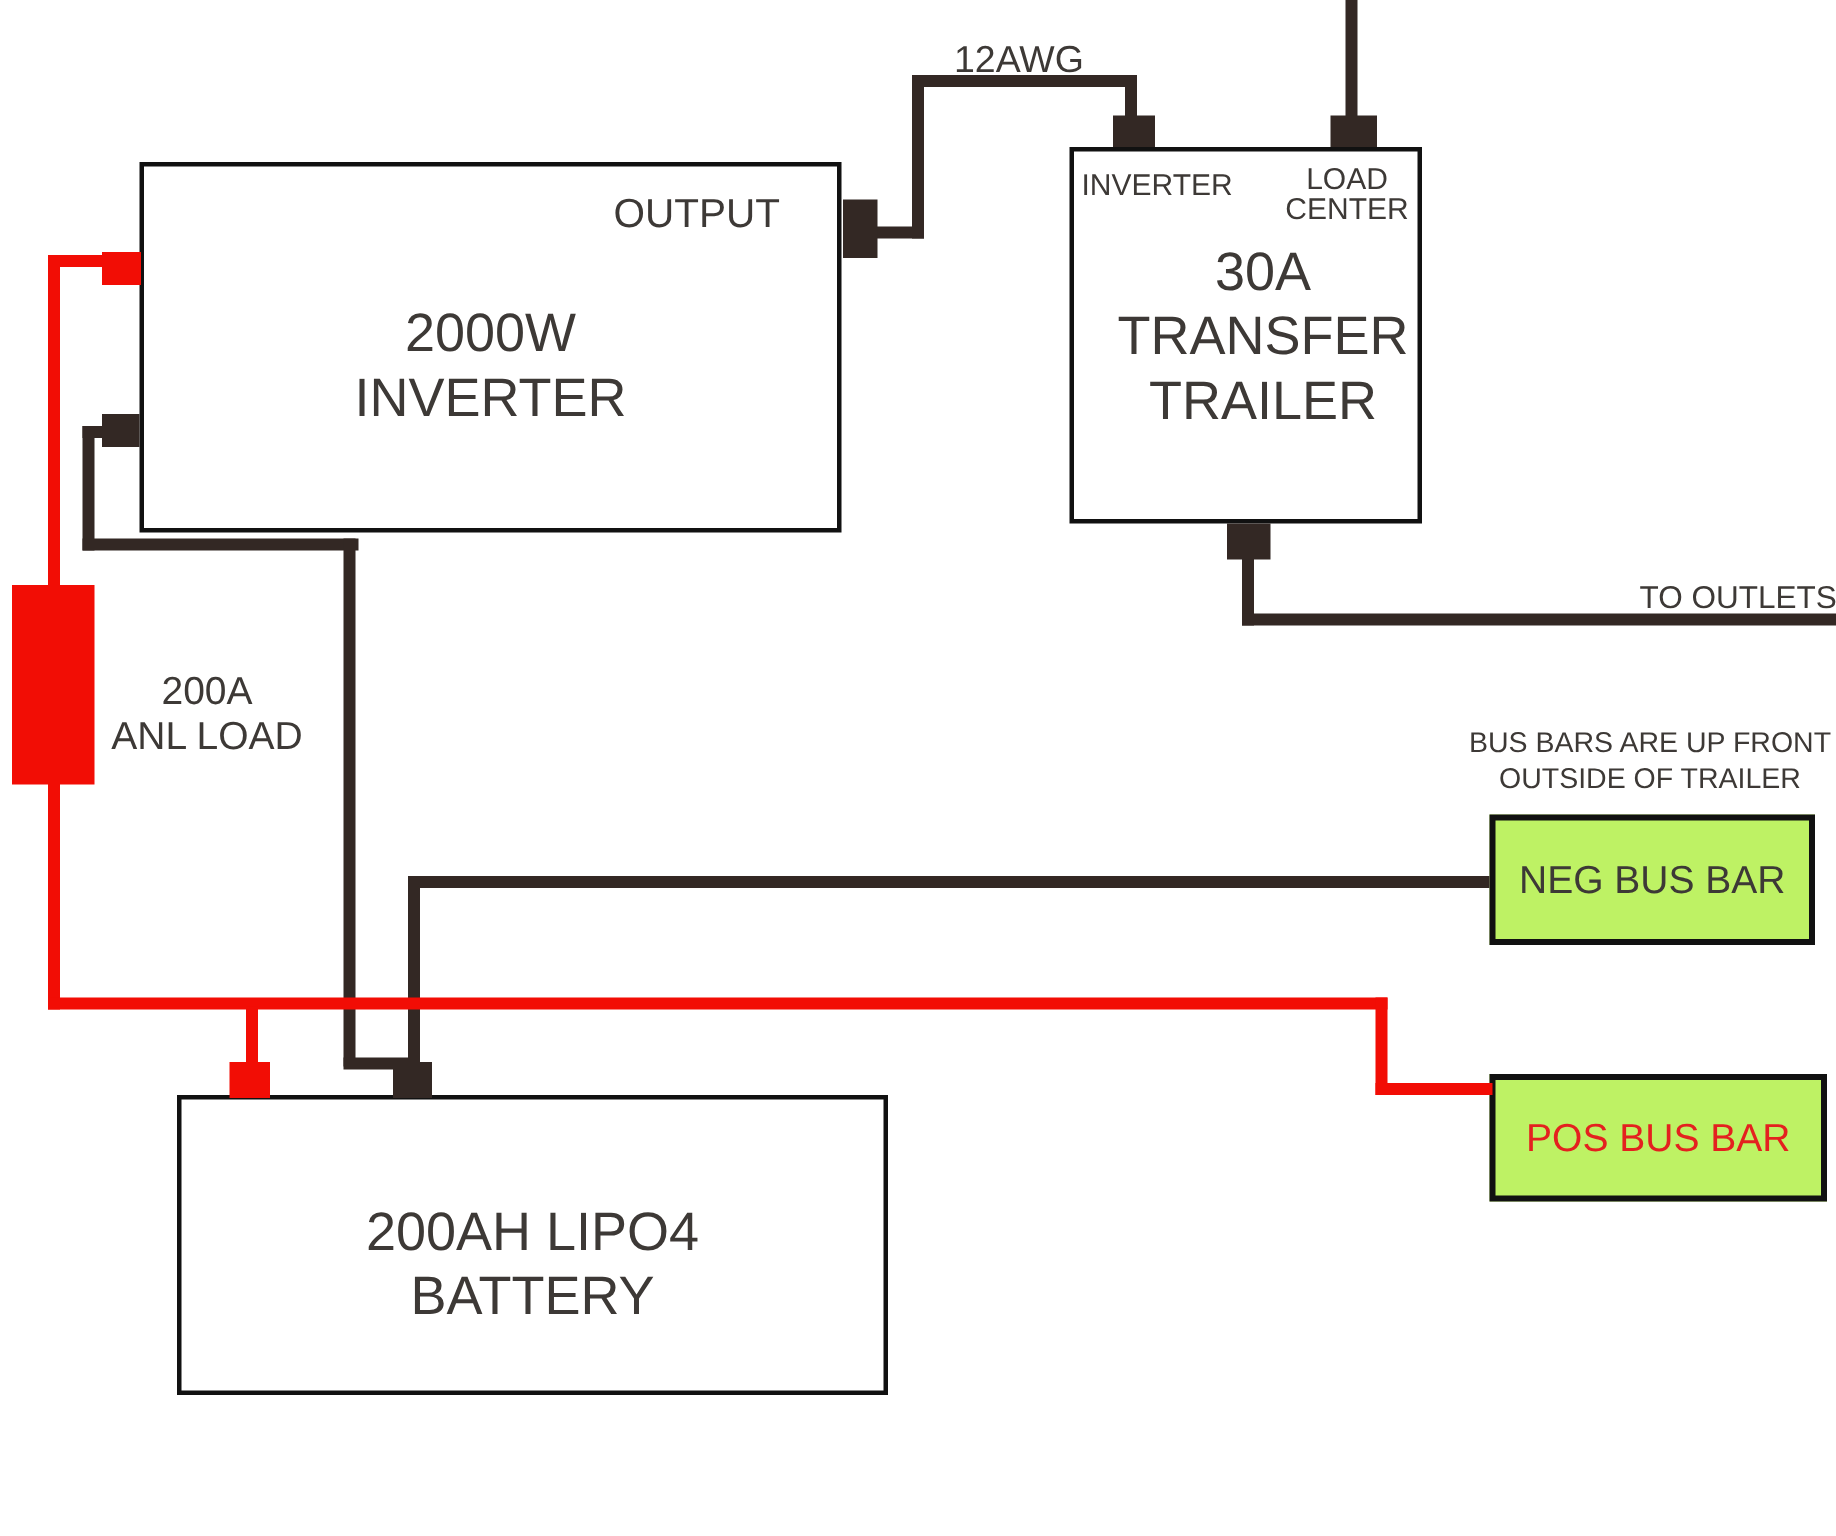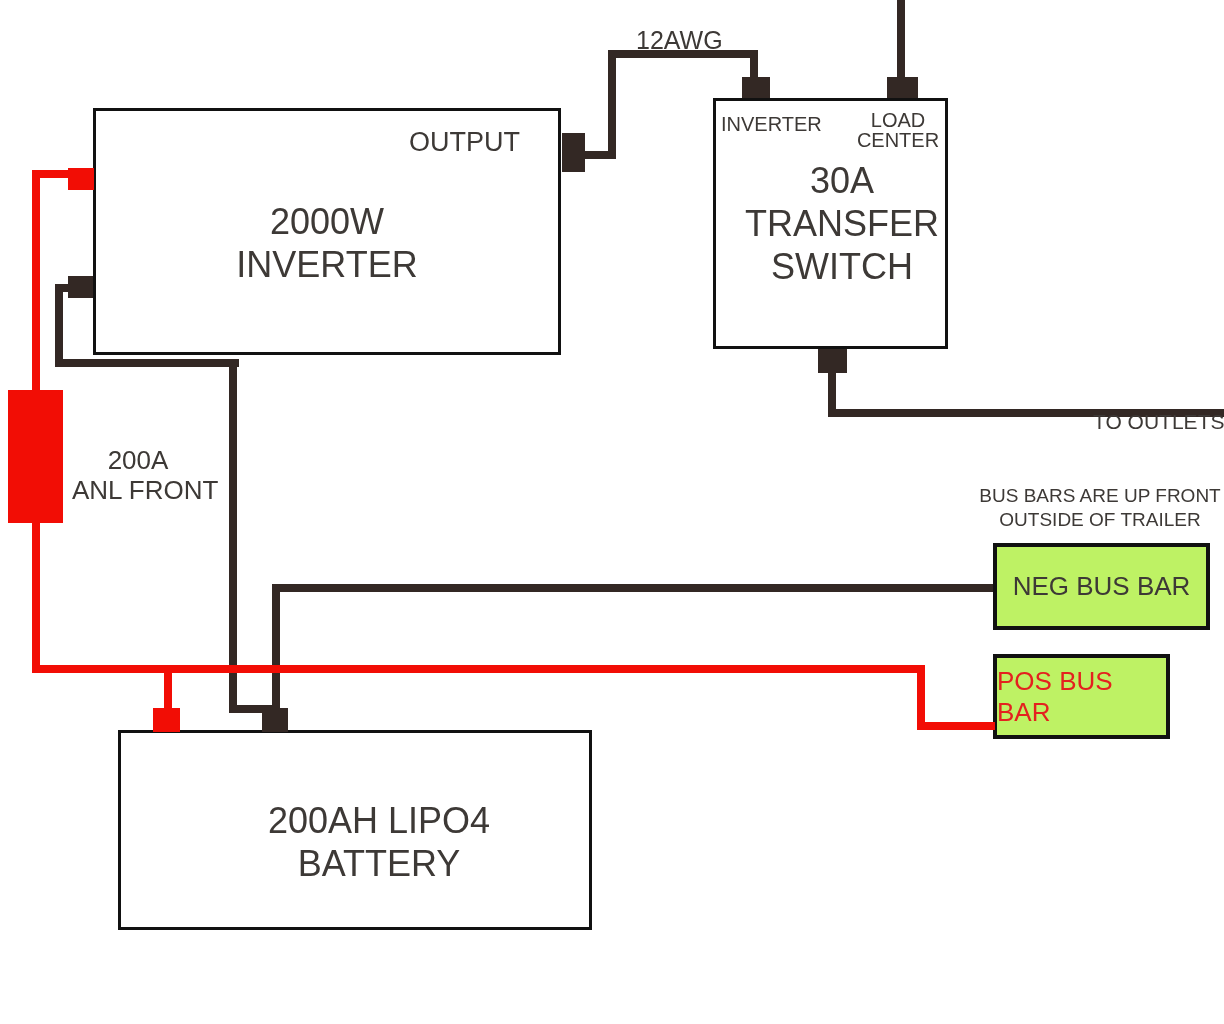--- a/index.html
+++ b/index.html
@@ -22,33 +22,33 @@
   #output-label{left:340px;top:127px;width:180px;text-align:right;font-size:27px;}
 
   
   #ts-box{left:713px;top:98px;width:235px;height:251px;}
   #ts-title{left:713px;top:159px;width:258px;}
   #ts-inverter-label{left:721px;top:113px;font-size:20px;}
   #ts-load-label{left:855px;top:110px;width:86px;text-align:center;font-size:20px;line-height:20px;}
 
   
   #battery-box{left:118px;top:730px;width:474px;height:200px;}
-  #battery-title{left:118px;top:799px;width:474px;padding-left:24px;}
+  #battery-title{left:118px;top:799px;width:474px;}
 
   
   #fuse-rect{position:absolute;left:8px;top:390px;width:55px;height:133px;background:var(--pos,#f20d05);}
   #fuse-label{left:72px;top:445px;width:132px;text-align:center;font-size:26px;line-height:30px;}
 
   
   #neg-bus-box{left:993px;top:543px;width:217px;height:87px;}
-  #pos-bus-box{left:993px;top:654px;width:177px;height:85px;color:var(--pos-text,#e4211f);}
+  #pos-bus-box{left:993px;top:716px;width:225px;height:85px;color:var(--pos-text,#e4211f);}
 
   
   #awg-label{left:636px;top:26px;font-size:25px;}
-  #outlets-label{left:1093px;top:387px;width:122px;text-align:right;font-size:21px;margin-top:23px;}
+  #outlets-label{left:1093px;top:387px;width:122px;text-align:right;font-size:21px;}
   #busbar-note{left:976px;top:484px;width:248px;text-align:center;font-size:19px;line-height:24px;}
 </style>
 </head>
 <body>
 
 <div id="diagram">
 
   <div class="box" id="inverter-box"></div>
   <div class="box" id="ts-box"></div>
   <div class="box" id="battery-box"></div>
@@ -88,25 +88,25 @@
       <div class="connector" style="left: 742px; top: 77px; width: 28px; height: 21px; background: rgb(51, 40, 36);"></div>
       <div class="connector" style="left: 887px; top: 77px; width: 31px; height: 21px; background: rgb(51, 40, 36);"></div>
       <div class="connector" style="left: 818px; top: 349px; width: 29px; height: 24px; background: rgb(51, 40, 36);"></div>
       <div class="connector" style="left: 153px; top: 708px; width: 27px; height: 24px; background: rgb(242, 13, 5);"></div>
       <div class="connector" style="left: 262px; top: 708px; width: 26px; height: 24px; background: rgb(51, 40, 36);"></div>
     </div>
 
   <div class="title" id="inverter-title"><span>2000W</span><br><span>INVERTER</span></div>
   <div class="lbl" id="output-label">OUTPUT</div>
 
-  <div class="title" id="ts-title"><span>30A</span><br><span>TRANSFER</span><br><span>SWITCH</span></div>
+  <div class="title" id="ts-title"><span>30A</span><br><span>TRANSFER</span><br><span>TRAILER</span></div>
   <div class="lbl" id="ts-inverter-label">INVERTER</div>
   <div class="lbl" id="ts-load-label"><span>LOAD</span><br><span>CENTER</span></div>
 
   <div class="title" id="battery-title"><span>200AH LIPO4</span><br><span>BATTERY</span></div>
 
-  <div class="lbl" id="fuse-label"><span>200A</span><br><span>ANL FRONT</span></div>
+  <div class="lbl" id="fuse-label"><span>200A</span><br><span>ANL LOAD</span></div>
 
   <div class="lbl" id="awg-label">12AWG</div>
   <div class="lbl" id="outlets-label">TO OUTLETS</div>
   <div class="lbl" id="busbar-note"><span>BUS BARS ARE UP FRONT</span><br><span>OUTSIDE OF TRAILER</span></div>
 
 </div>
 
 </body></html>

